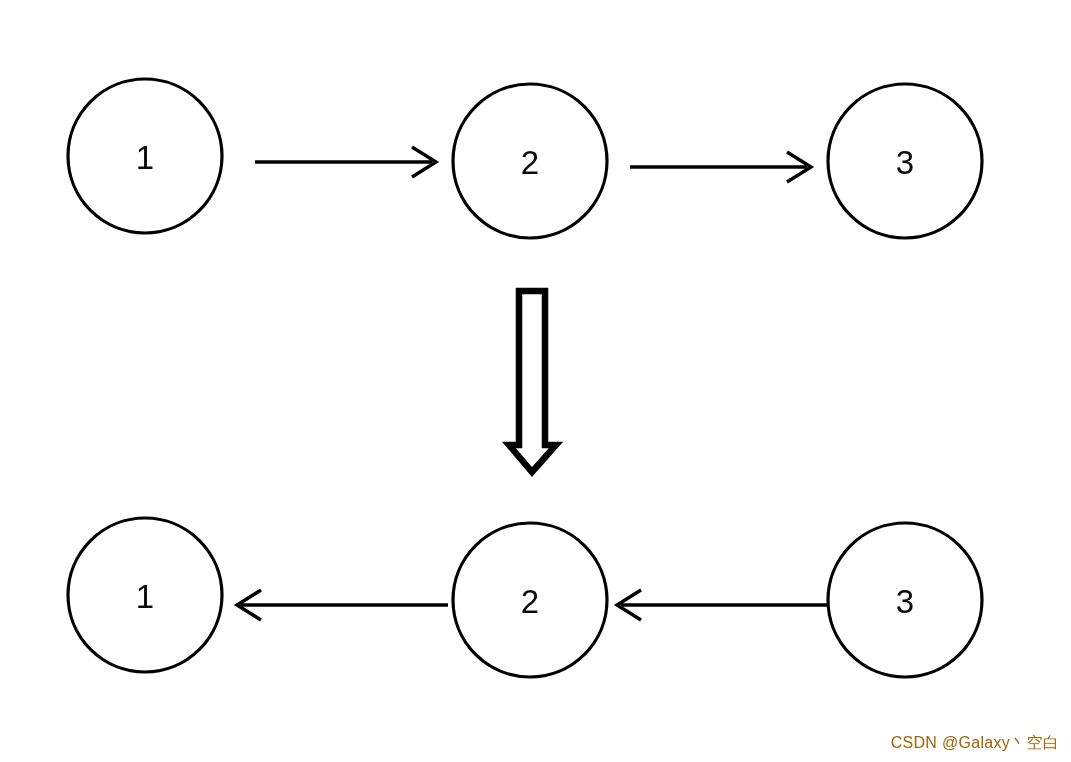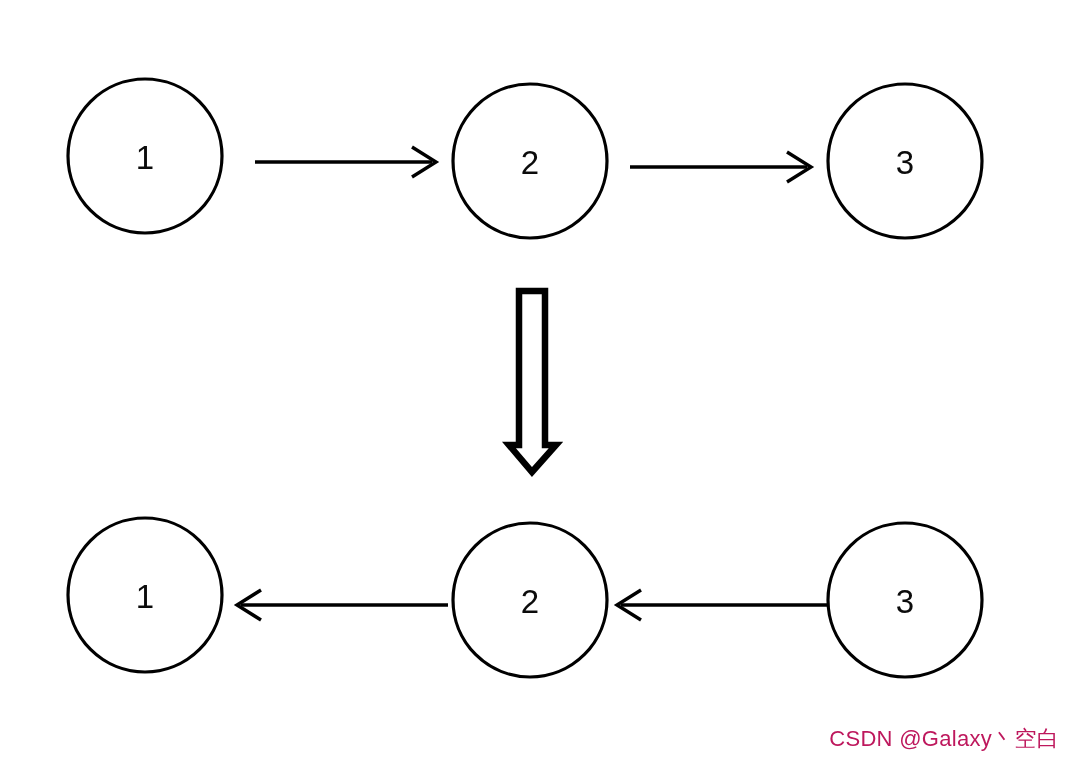--- a/index.html
+++ b/index.html
@@ -50,22 +50,22 @@
     fill: #ffffff;
     stroke: #000000;
     stroke-width: 6.5;
     stroke-linejoin: miter;
   }
   .watermark {
     position: absolute;
     right: 12px;
     bottom: 8px;
     font-family: "Liberation Sans", sans-serif;
-    font-size: 22px;
-    color: #be185d;
+    font-size: 16px;
+    color: #a16207;
     letter-spacing: 0.3px;
     white-space: nowrap;
     user-select: none;
   }
 </style>
 </head>
 <body>
 
 <svg id="canvas" viewBox="0 0 1071 762">
 

